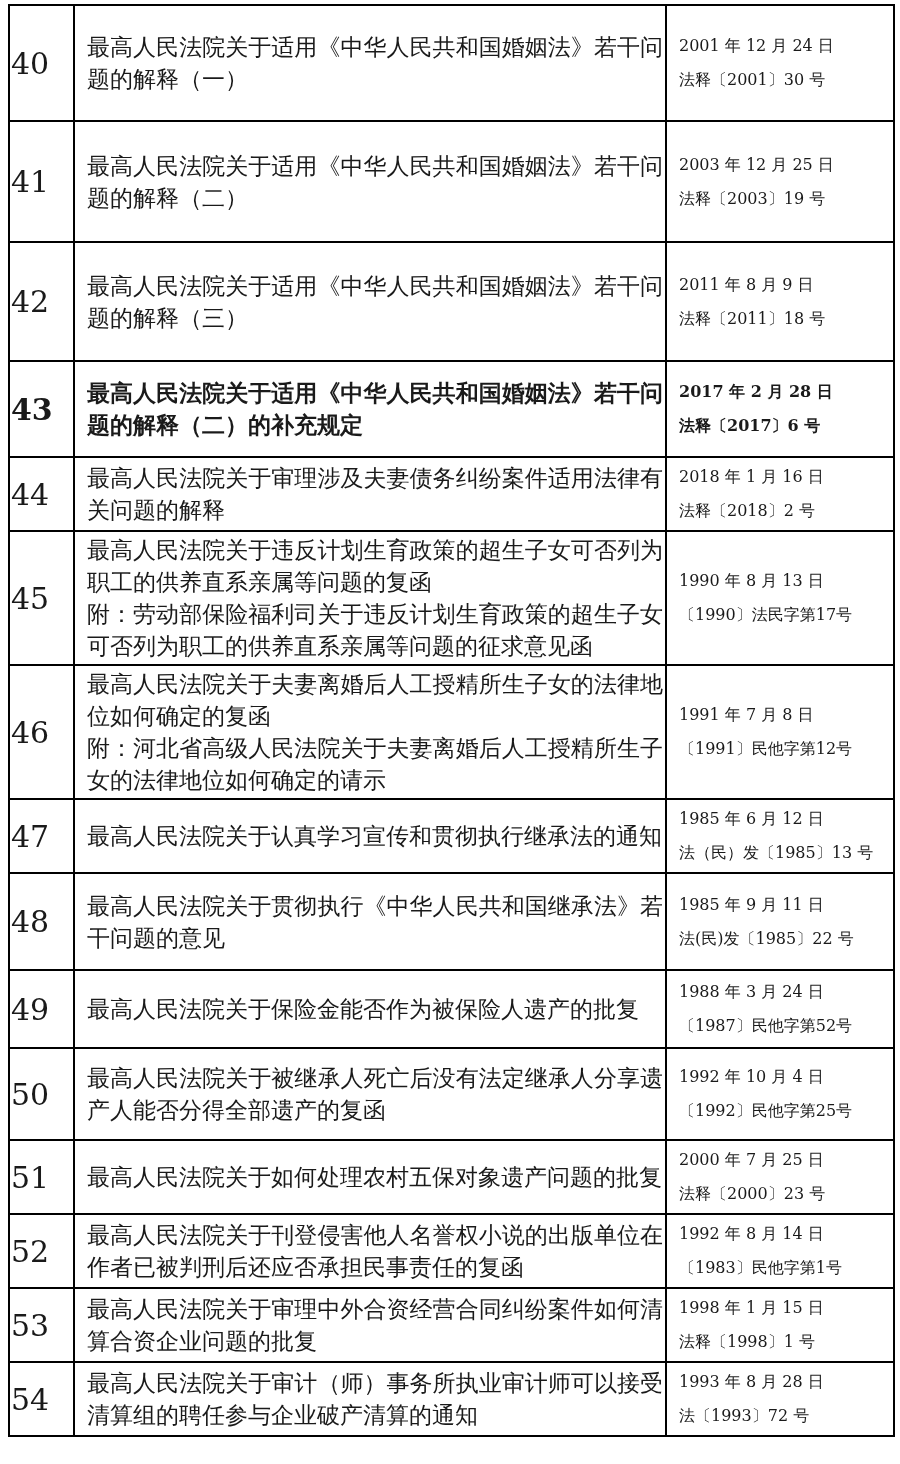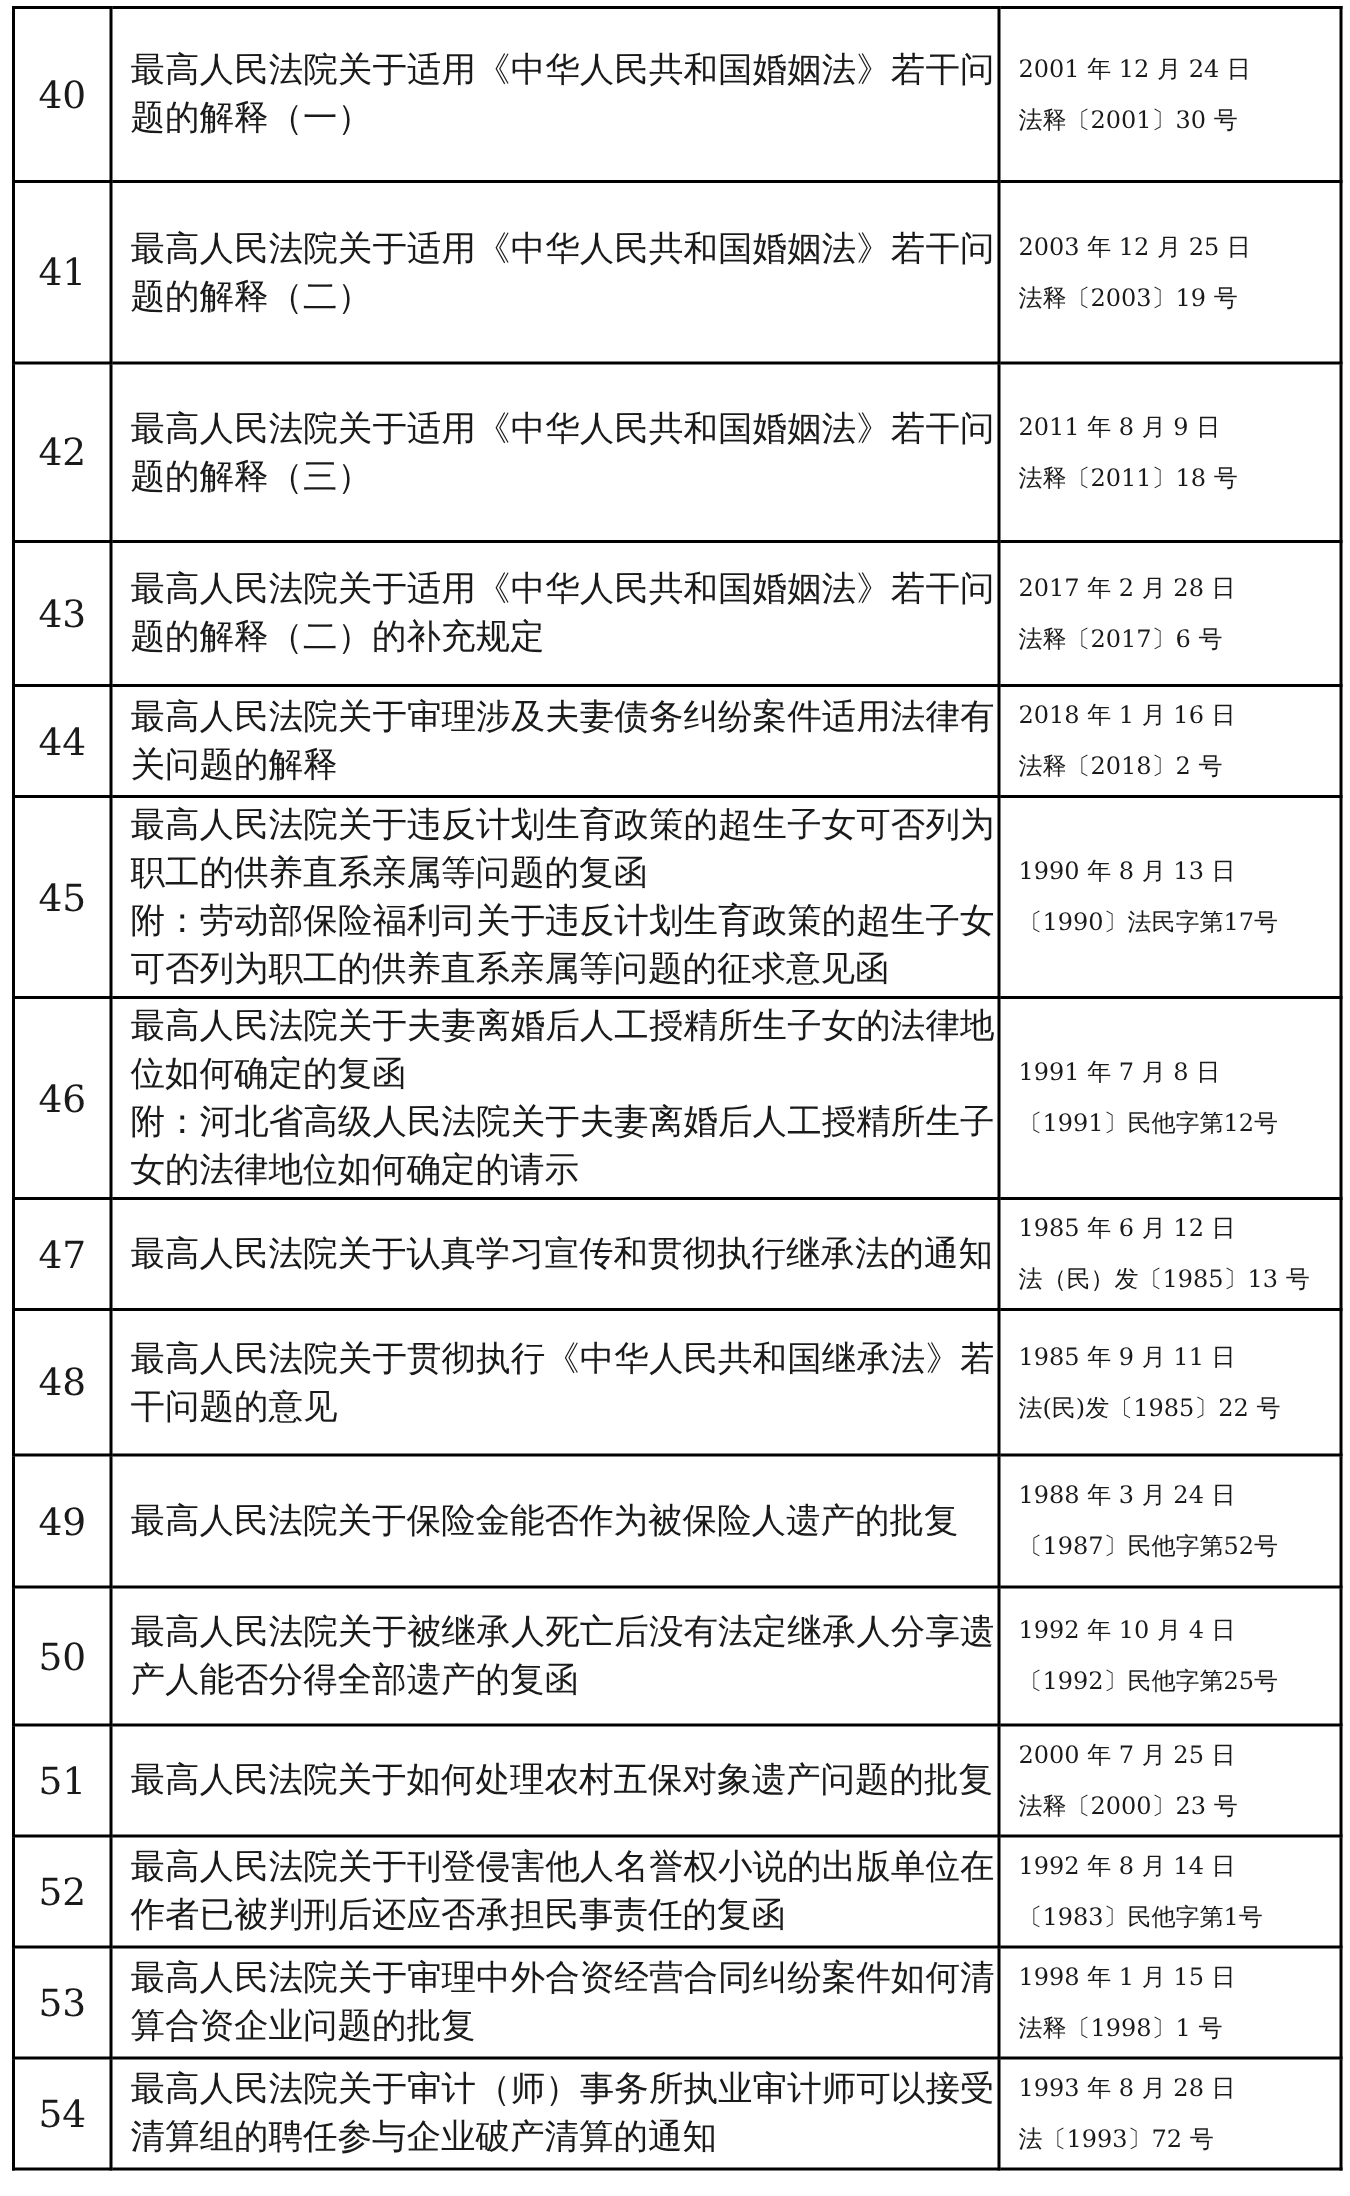--- a/index.html
+++ b/index.html
@@ -24,48 +24,47 @@
     table-layout: fixed;
     width: 885px;
     background: #ffffff;
   }
   table.doc-table td {
     border: 2px solid #000000;
     vertical-align: middle;
     overflow: hidden;
   }
   td.c-num {
-    text-align: center;
-    font-size: 25px;
+    font-size: 30px;
   }
   td.c-title {
     font-size: 23px;
     line-height: 32px;
     padding: 2px 2px 2px 12px;
   }
   td.c-title .title-line {
     text-align: justify;
   }
   td.c-date {
     font-size: 16px;
     line-height: 34px;
     padding: 2px 6px 2px 12px;
     white-space: nowrap;
   }
   
   tr.r0  { height: 116px; }
   tr.r1  { height: 121px; }
   tr.r2  { height: 119px; }
-  tr.r3  { height: 96px; }
+  tr.r3  { height: 96px; font-weight: bold; }
   tr.r4  { height: 74px;  }
   tr.r5  { height: 133px; }
   tr.r6  { height: 130px; }
   tr.r7  { height: 64px;  }
   tr.r8  { height: 97px;  }
-  tr.r9  { height: 88px;  }
+  tr.r9  { height: 78px;  }
   tr.r10 { height: 92px; margin-top: 27px;  }
   tr.r11 { height: 69px;  }
   tr.r12 { height: 63px;  }
   tr.r13 { height: 63px;  }
   tr.r14 { height: 65px;  }
 </style>
 </head>
 <body>
 
 <div class="page">

